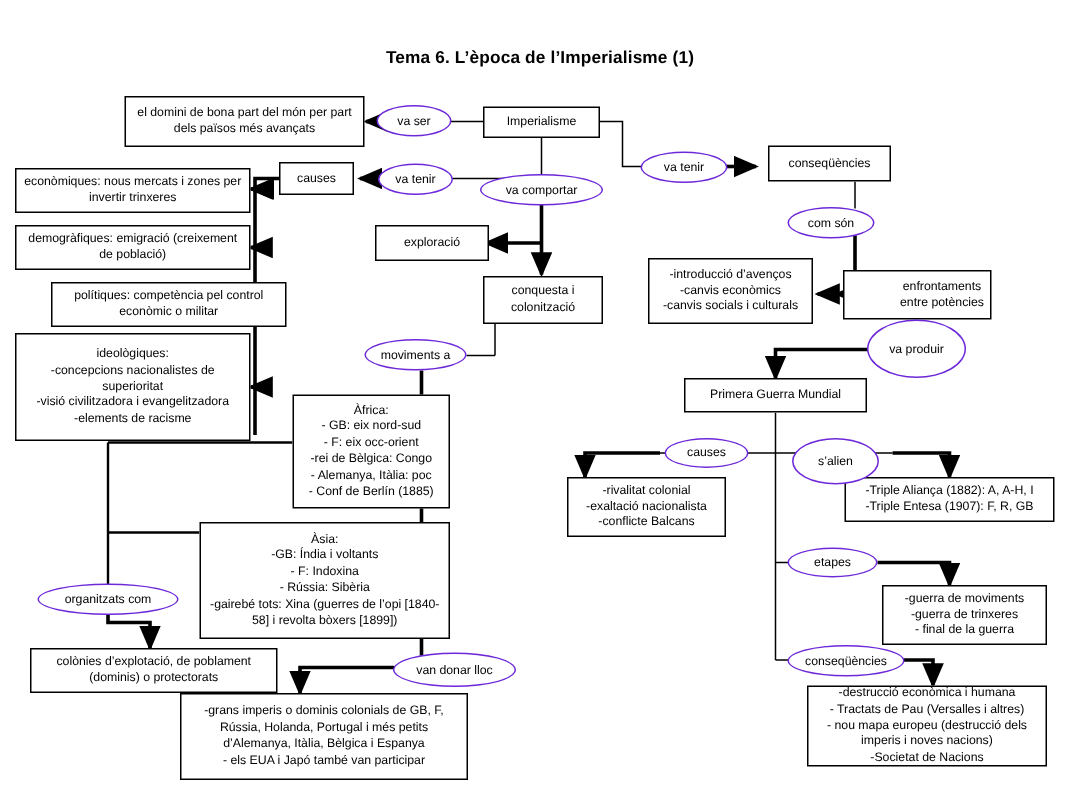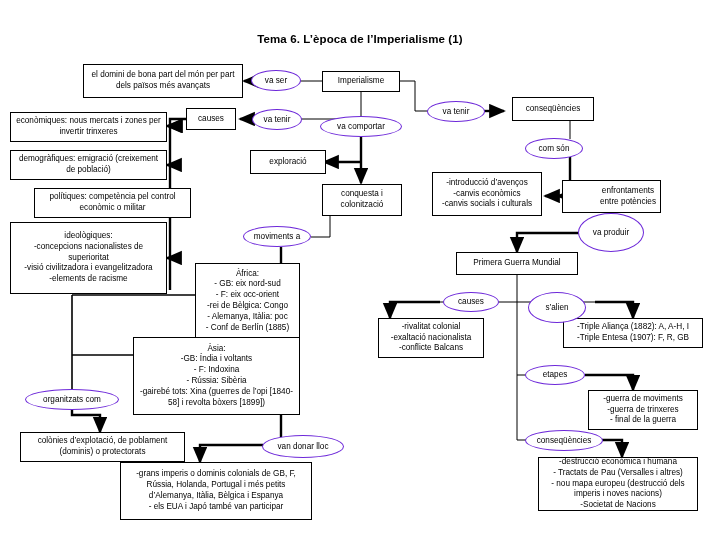--- a/index.html
+++ b/index.html
@@ -172,21 +172,21 @@
 
   <div class="ell" style="left:243px;top:226px;width:68px;height:21px;">moviments a</div>
 
   <div class="node" style="left:195px;top:263px;width:105px;height:76px;">Àfrica:
 - GB: eix nord-sud
 - F: eix occ-orient
 -rei de Bèlgica: Congo
 - Alemanya, Itàlia: poc
 - Conf de Berlín (1885)</div>
 
-  <div class="node" style="left:133px;top:337px;width:167px;height:78px;">Àsia:
+  <div class="node" style="left:133px;top:348px;width:167px;height:78px;">Àsia:
 -GB: Índia i voltants
 - F: Indoxina
 - Rússia: Sibèria
 -gairebé tots: Xina (guerres de l’opi [1840-58] i revolta bòxers [1899])</div>
 
   <div class="ell" style="left:25px;top:389px;width:94px;height:21px;">organitzats com</div>
 
   <div class="node" style="left:20px;top:432px;width:165px;height:30px;">colònies d’explotació, de poblament (dominis) o protectorats</div>
 
   <div class="ell" style="left:262px;top:435px;width:82px;height:23px;">van donar lloc</div>

